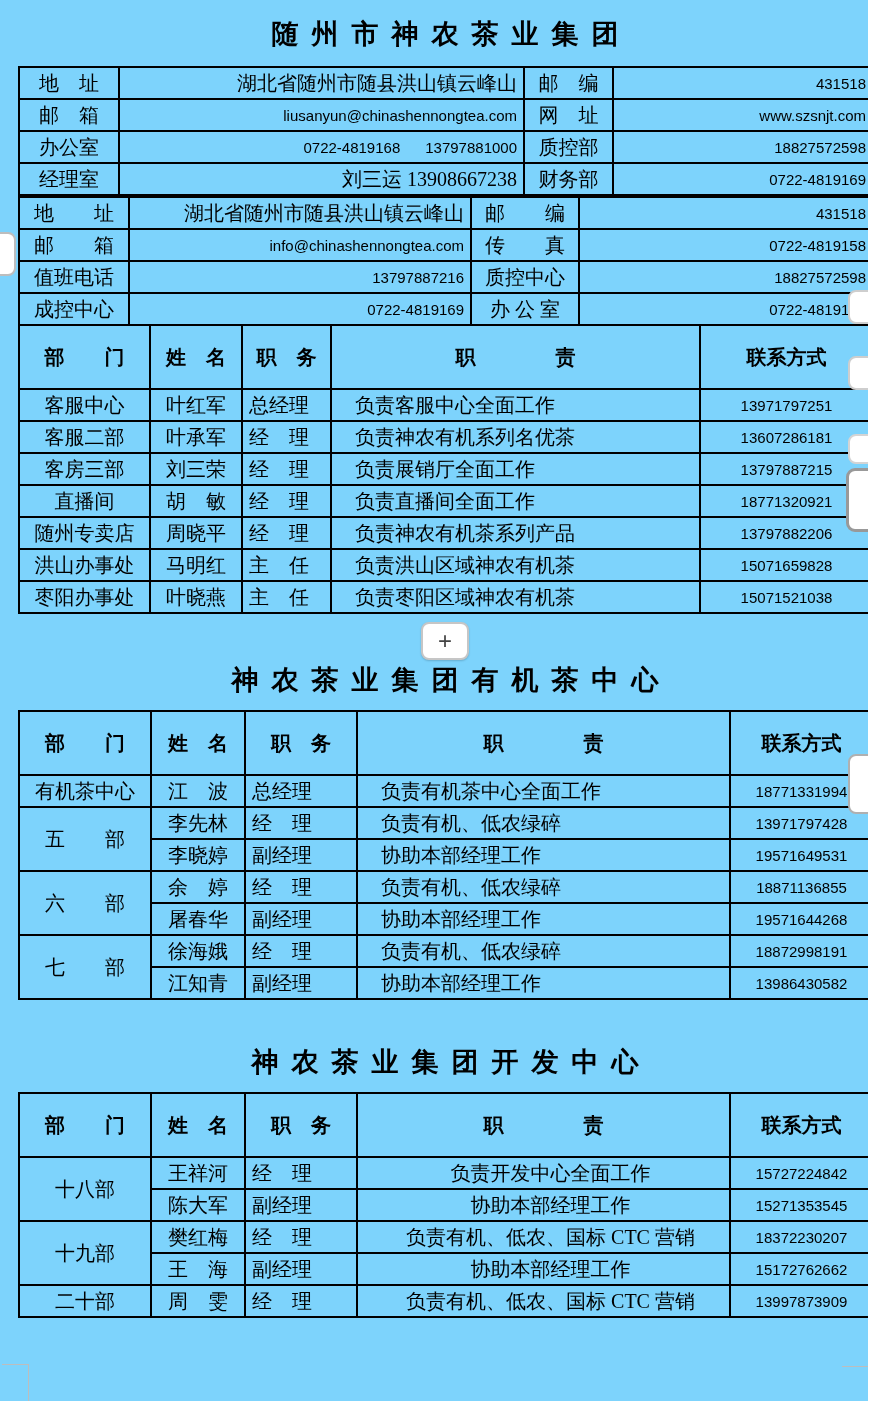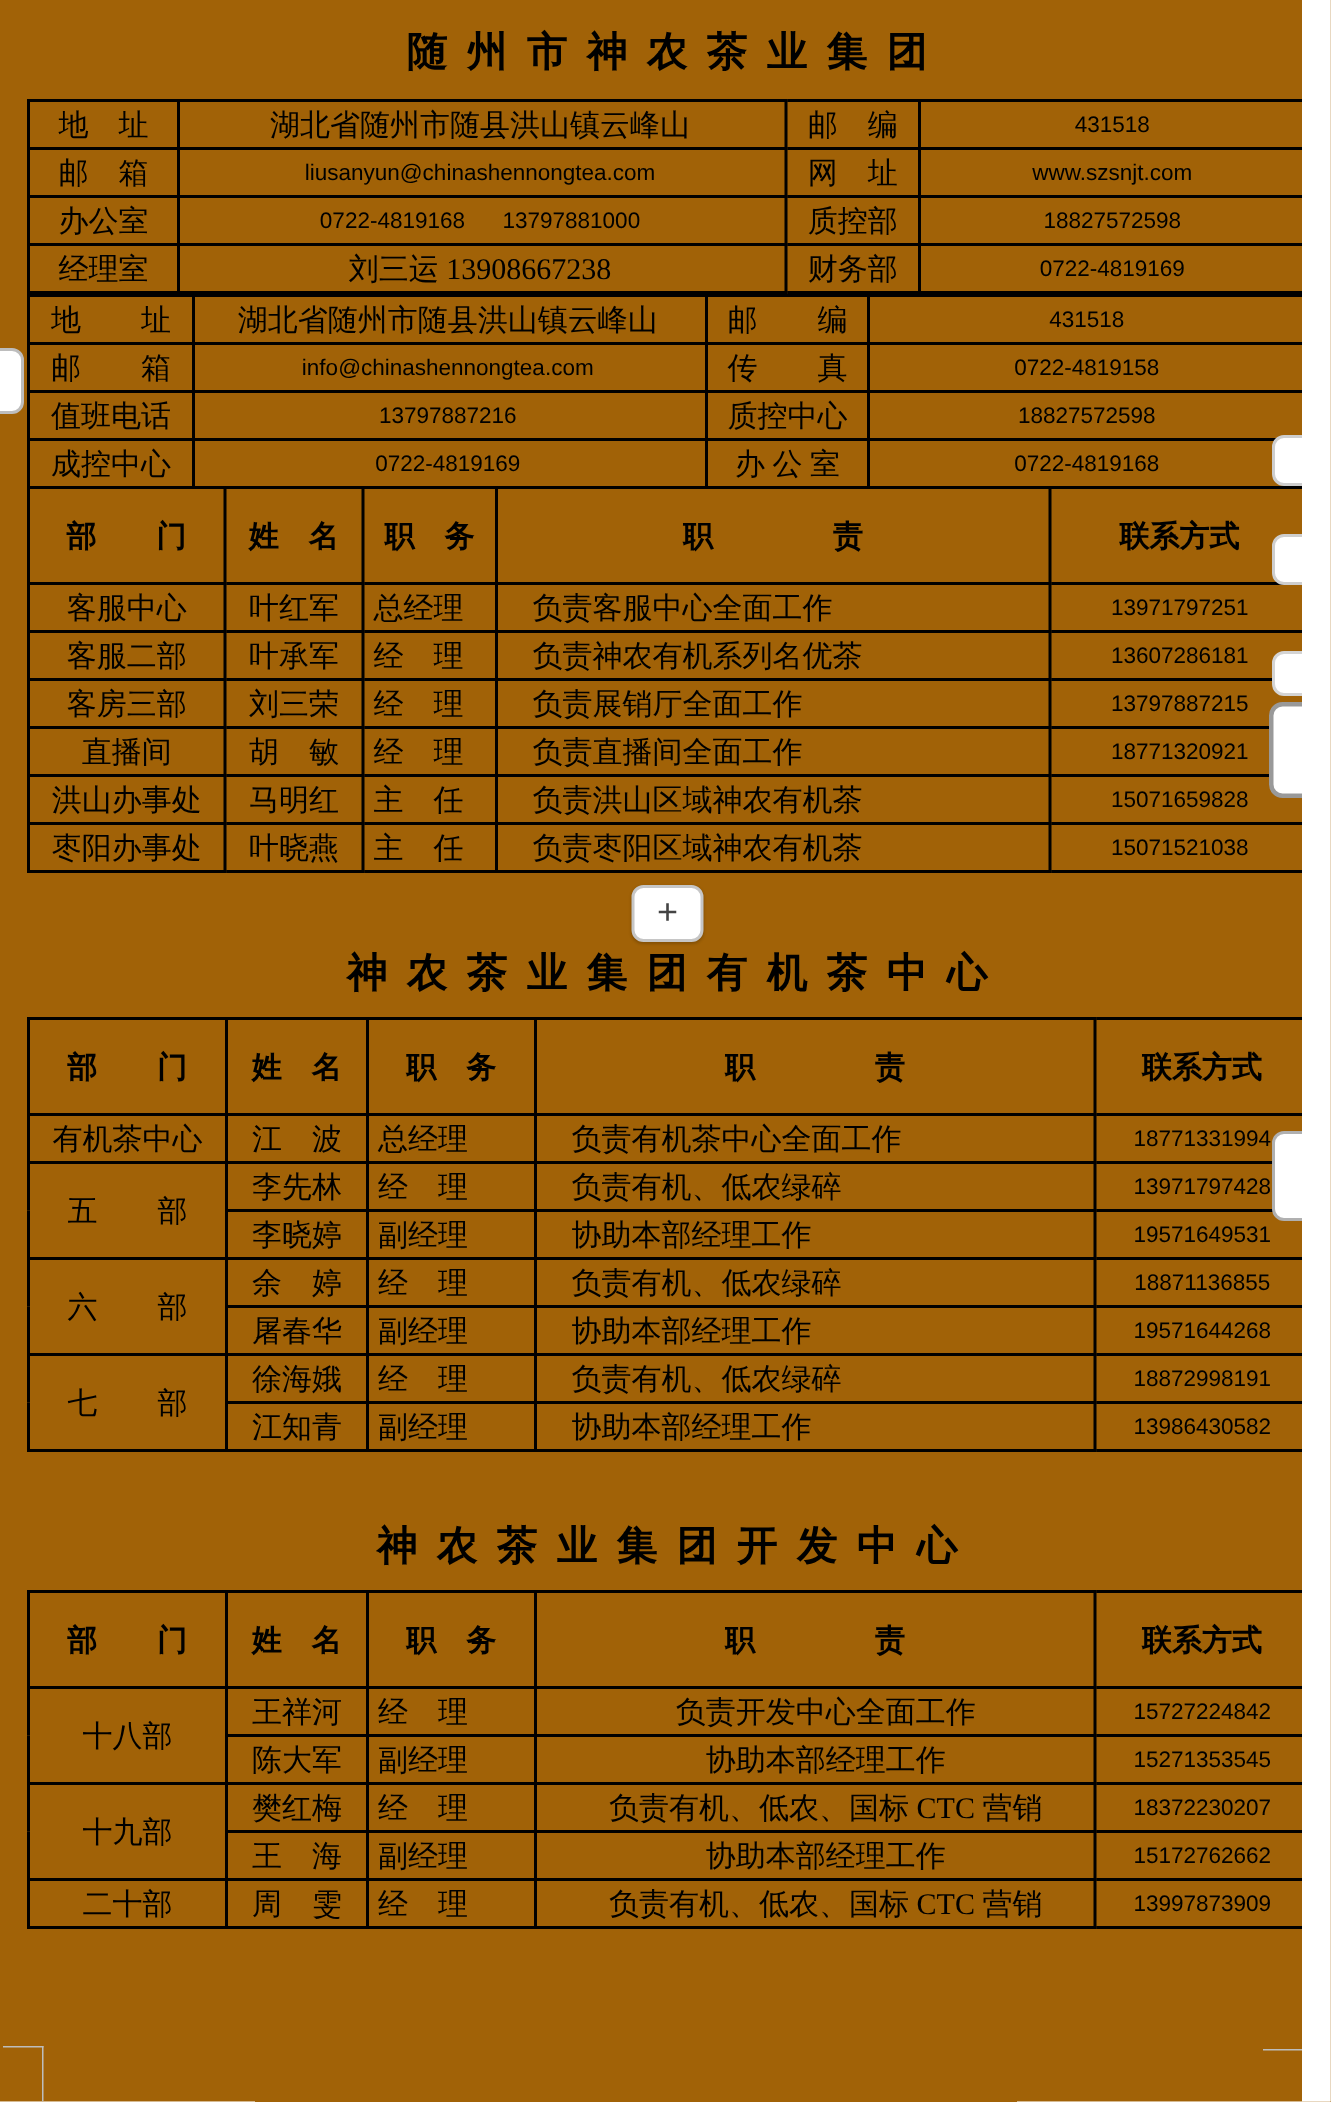--- a/index.html
+++ b/index.html
@@ -1,17 +1,17 @@
 <!DOCTYPE html>
 <html><head>
 <meta charset="utf-8">
 <style>
   html,body{margin:0;padding:0;background:#fff;}
   .doc{
-    position:relative; width:868px; height:1401px; background:#a16207;
+    position:relative; width:868px; height:1401px; background:#7dd3fc;
     overflow:hidden;
     font-family:"Liberation Serif","DejaVu Serif",serif;
     color:#000;
   }
   .content{ margin-left:18px; width:854px; }
   .sec-title{
     font-size:27px; font-weight:bold; text-align:center;
     letter-spacing:13px; text-indent:13px;
     margin:0; line-height:40px;
     font-family:"Liberation Serif","DejaVu Serif",serif;
@@ -21,21 +21,21 @@
   .t-title3{ margin:0 0 10px; }
   .t-title4{ margin:42px 0 10px; }
 
   table{ border-collapse:collapse; table-layout:fixed; width:854px; }
   td,th{ border:2px solid #000; height:30px; padding:0 6px;
          font-size:20px; overflow:hidden; white-space:pre-wrap; }
   th{ font-weight:bold; text-align:center; padding:16px 2px; }
 
   
   td.label{ text-align:center; padding:0 2px; }
-  td.value{ text-align:center; padding-left:3px; }
+  td.value{ text-align:right; padding-left:3px; }
 
   
   td.dept{ text-align:center; }
   td.name{ text-align:center;border-radius:11px; }
   td.position{ text-align:left;margin-top:40px; }
   td.duty{ text-align:left; padding-left:23px; }
   td.duty.center{ text-align:center; padding-left:20px; }
   td.phone{ text-align:center; }
 
   .latin{ font-family:"Liberation Sans","DejaVu Sans",sans-serif; font-size:15px; }
@@ -184,20 +184,27 @@
             <td class="phone latin">13797887215</td>
           </tr>
           <tr>
             <td rowspan="1" class="dept">直播间</td>
             <td class="name">胡　敏</td>
             <td class="position">经　理</td>
             <td class="duty">负责直播间全面工作</td>
             <td class="phone latin">18771320921</td>
           </tr>
           <tr>
+            <td rowspan="1" class="dept">随州专卖店</td>
+            <td class="name">周晓平</td>
+            <td class="position">经　理</td>
+            <td class="duty">负责神农有机茶系列产品</td>
+            <td class="phone latin">13797882206</td>
+          </tr>
+          <tr>
             <td rowspan="1" class="dept">洪山办事处</td>
             <td class="name">马明红</td>
             <td class="position">主　任</td>
             <td class="duty">负责洪山区域神农有机茶</td>
             <td class="phone latin">15071659828</td>
           </tr>
           <tr>
             <td rowspan="1" class="dept">枣阳办事处</td>
             <td class="name">叶晓燕</td>
             <td class="position">主　任</td>

